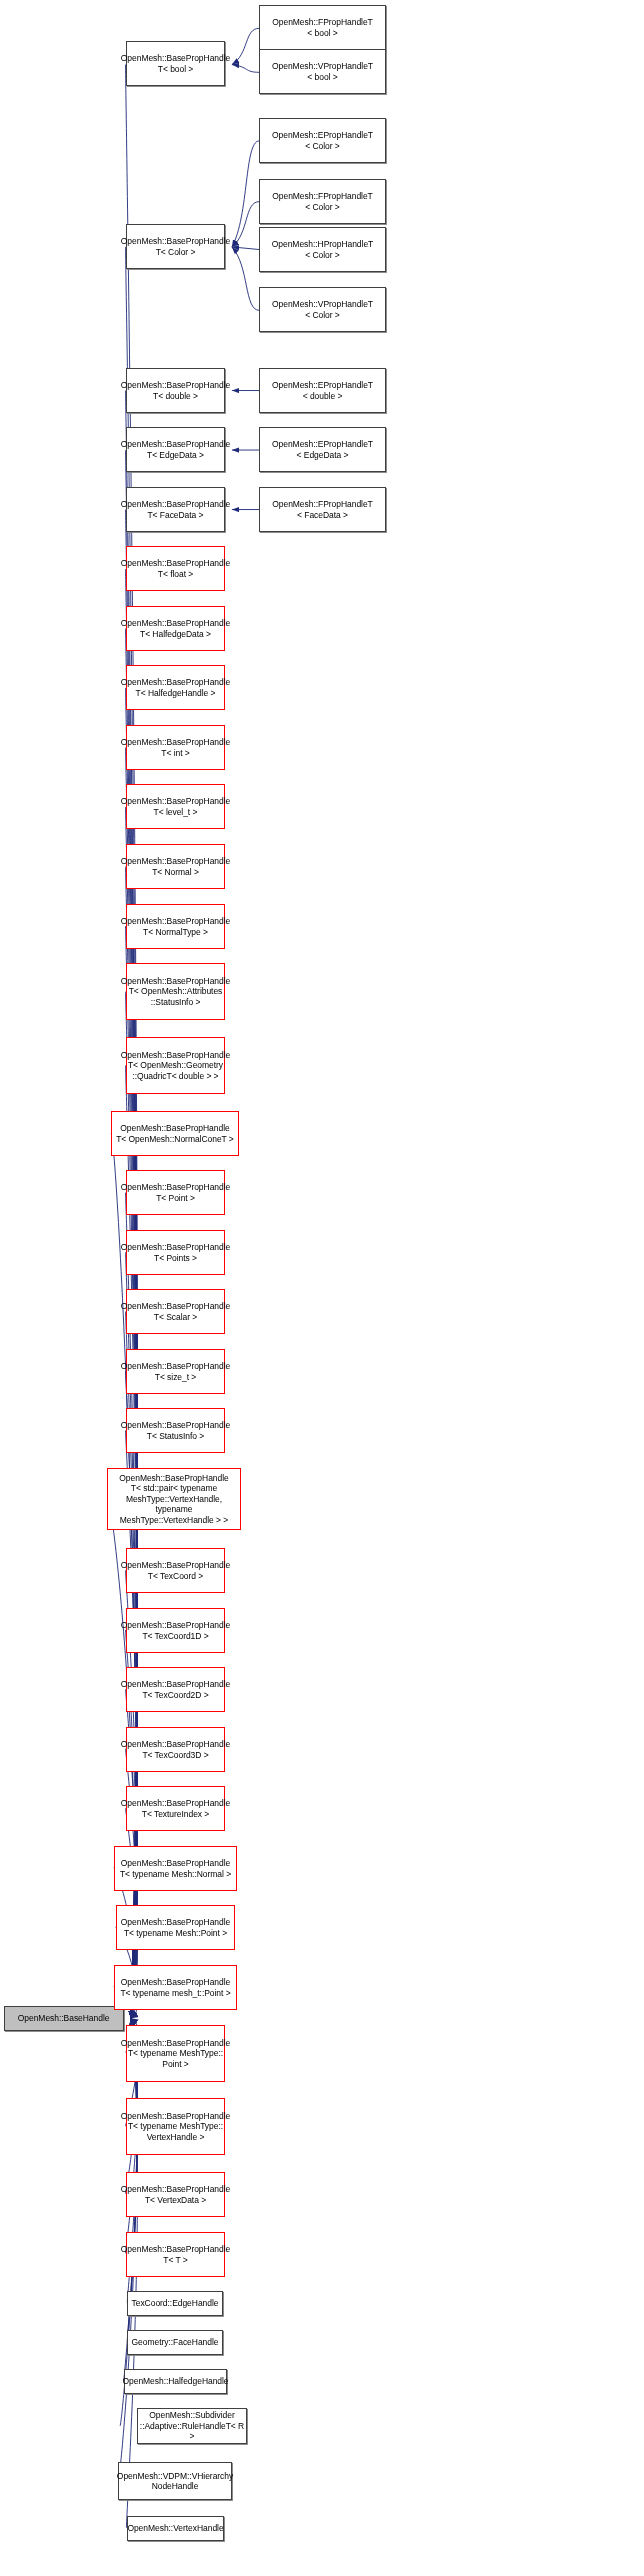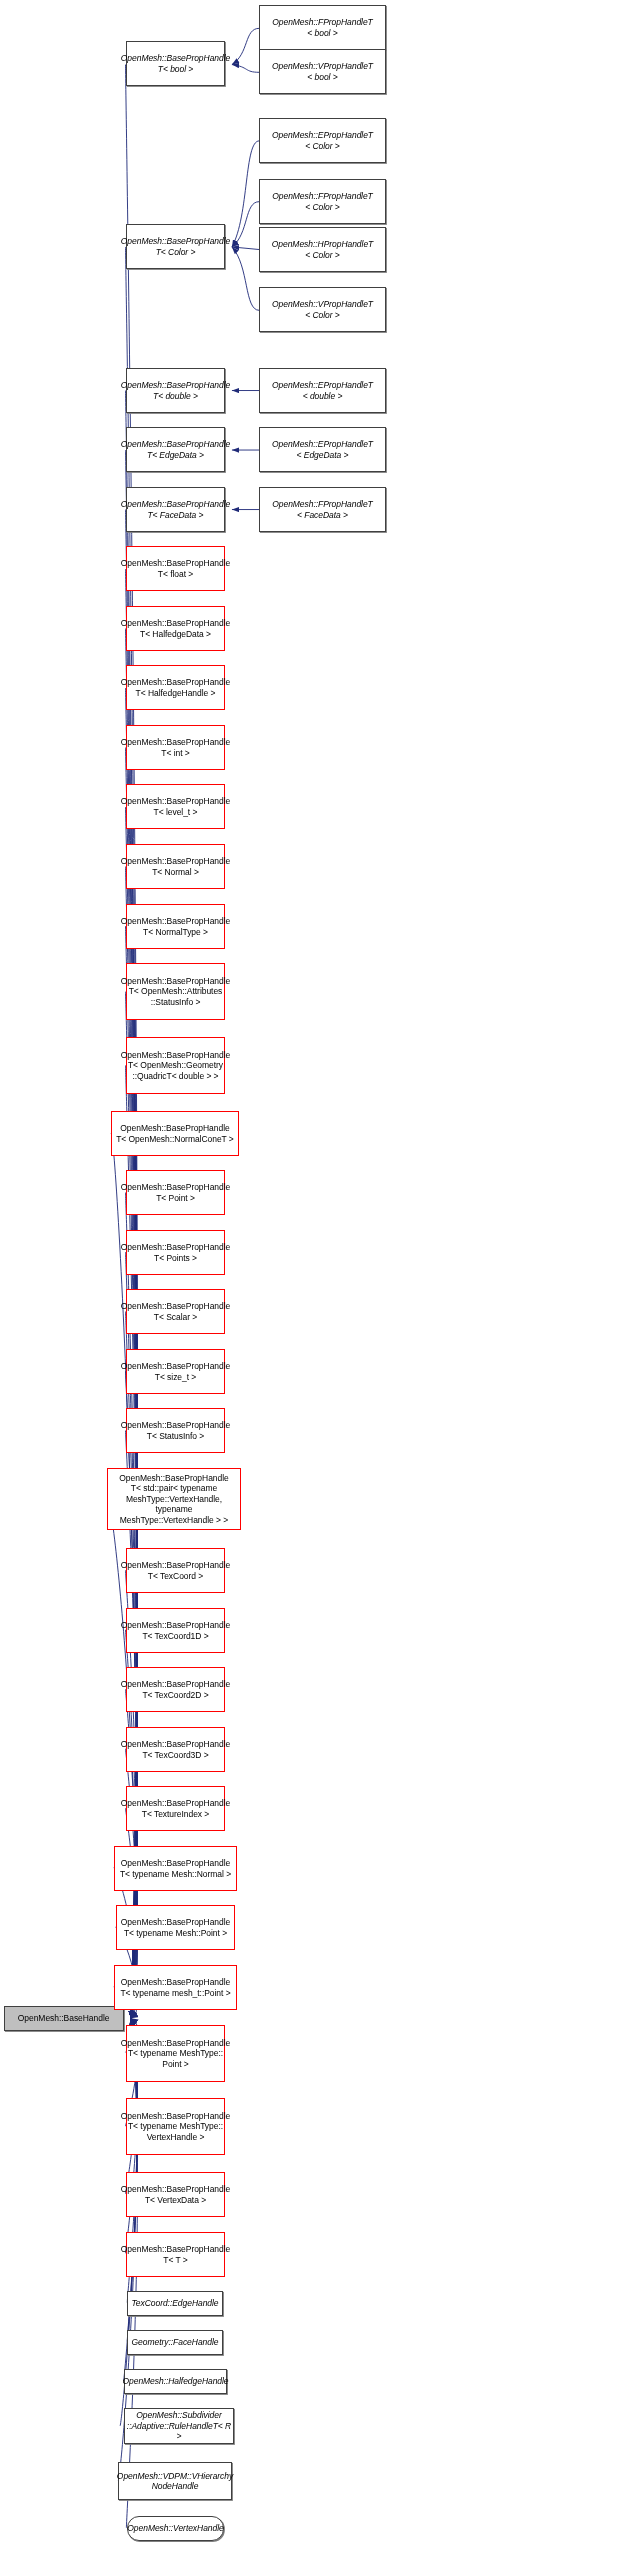--- a/index.html
+++ b/index.html
@@ -12,21 +12,21 @@
     display:flex;align-items:center;justify-content:center;
     text-align:center;
     font-size:8.5px;
     line-height:10.4px;
     color:#000;
     background:#ffffff;
     white-space:pre-line;
     letter-spacing:-0.05px;
     padding:0 1.8px;
   }
-  .node.black{border:0.9px solid #404040;box-shadow:0.9px 0.9px 0 0 #808080;font-style:italic;}
+  .node.black{border:0.9px solid #404040;box-shadow:0.9px 0.9px 0 0 #808080;}
   .node.red{border:1.5px solid #ff0000;}
   .node.root{
     border:0.9px solid #404040;
     background:#bfbfbf;
     box-shadow:0.9px 0.9px 0 0 #808080;
   }
 </style>
 </head>
 <body>
 
@@ -173,19 +173,19 @@
     <div class="node red" style="left: 126px; top: 2098px; width: 99px; height: 57px;"><span>OpenMesh::BasePropHandle
 T&lt; typename MeshType::
 VertexHandle &gt;</span></div>
     <div class="node red" style="left: 126px; top: 2172px; width: 99px; height: 45px;"><span>OpenMesh::BasePropHandle
 T&lt; VertexData &gt;</span></div>
     <div class="node red" style="left: 126px; top: 2232px; width: 99px; height: 45px;"><span>OpenMesh::BasePropHandle
 T&lt; T &gt;</span></div>
     <div class="node black" style="left: 127px; top: 2291px; width: 96px; height: 24.5px;"><span>TexCoord::EdgeHandle</span></div>
     <div class="node black" style="left: 127px; top: 2330px; width: 96px; height: 24.5px;"><span>Geometry::FaceHandle</span></div>
     <div class="node black" style="left: 124px; top: 2369px; width: 103px; height: 24.5px;"><span>OpenMesh::HalfedgeHandle</span></div>
-    <div class="node black" style="left: 124px; top: 2408px; width: 110px; height: 36px; align-items: center;"><span>OpenMesh::Subdivider
+    <div class="node black" style="left: 137px; top: 2408px; width: 110px; height: 36px; align-items: center;"><span>OpenMesh::Subdivider
 ::Adaptive::RuleHandleT&lt; R &gt;</span></div>
     <div class="node black" style="left: 118px; top: 2462px; width: 114px; height: 38px;"><span>OpenMesh::VDPM::VHierarchy
 NodeHandle</span></div>
-    <div class="node black" style="left: 127px; top: 2516px; width: 97px; height: 24.5px; border-radius: 12px;"><span>OpenMesh::VertexHandle</span></div>
+    <div class="node black" style="left: 127px; top: 2516px; width: 97px; height: 24.5px;"><span>OpenMesh::VertexHandle</span></div>
   </div>
 
 
 </body></html>

